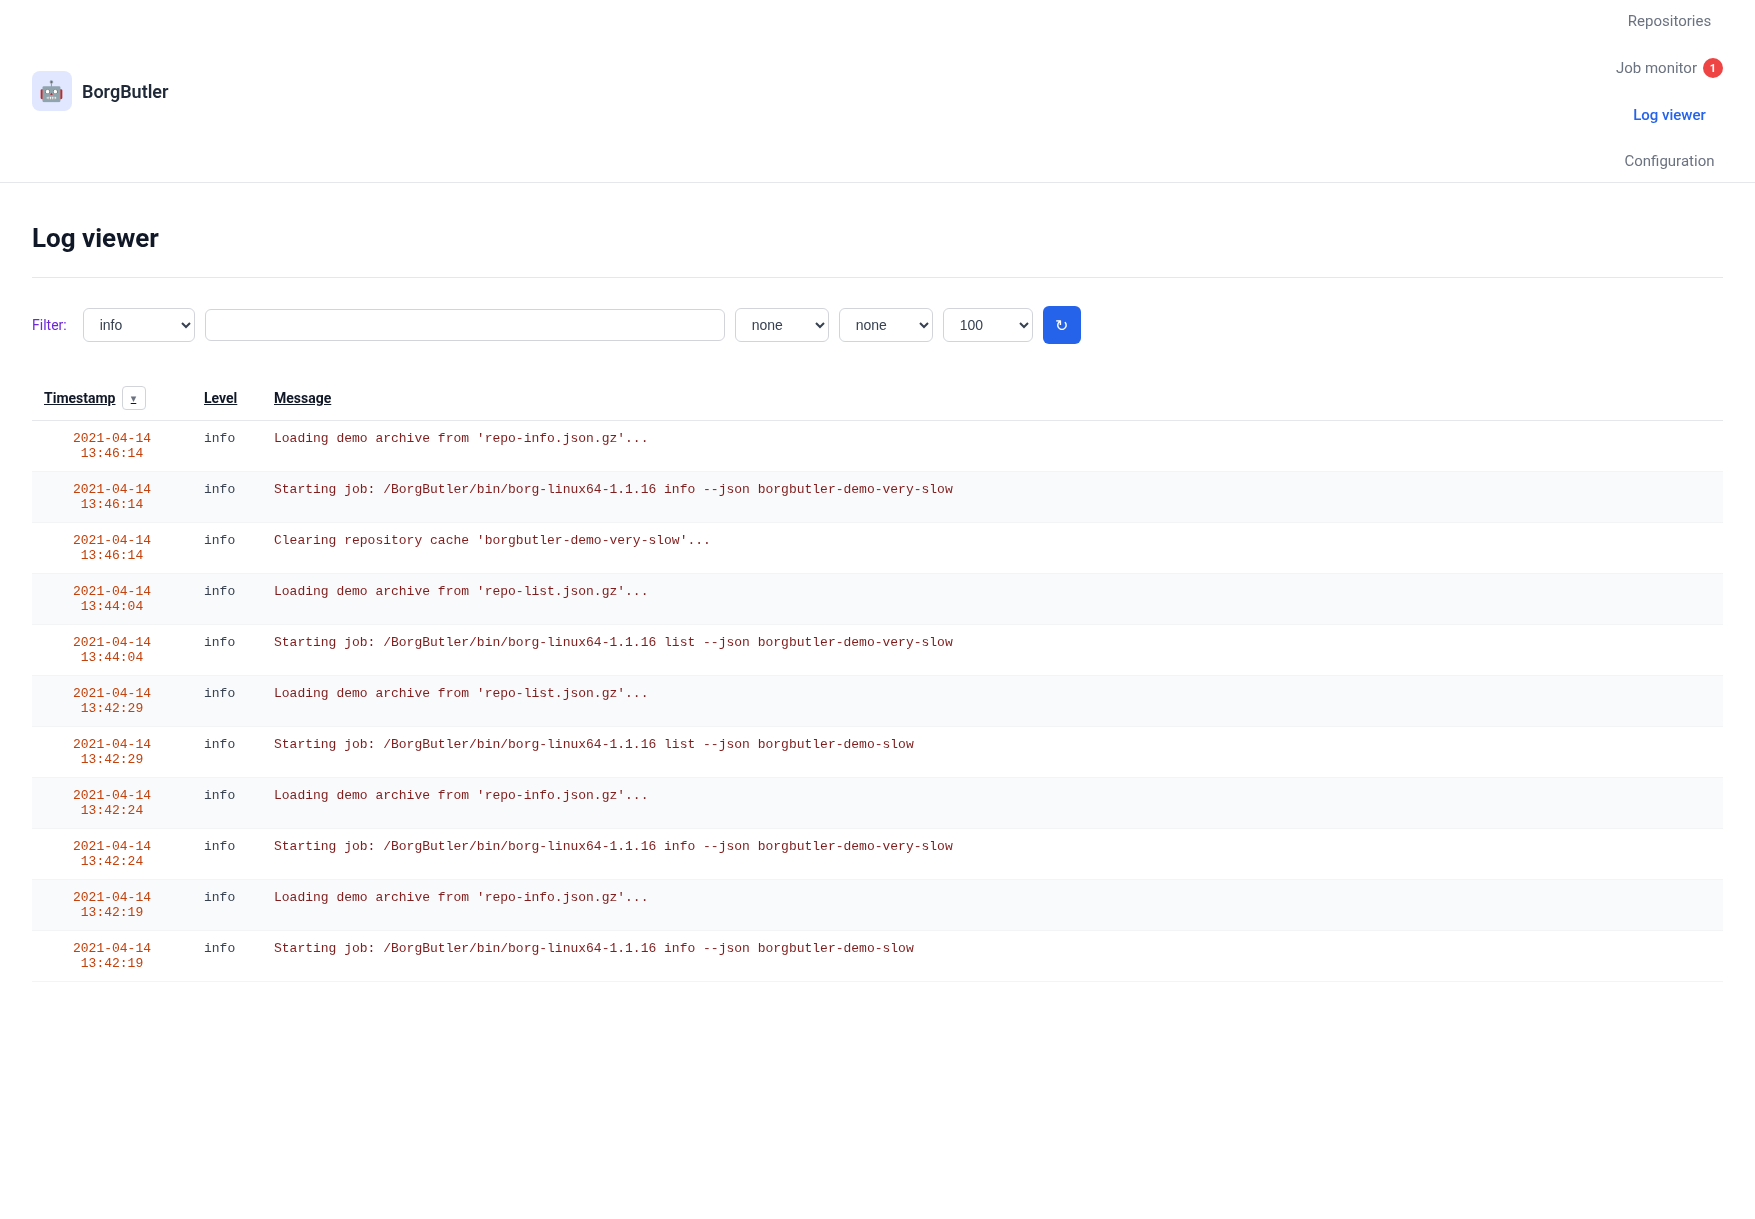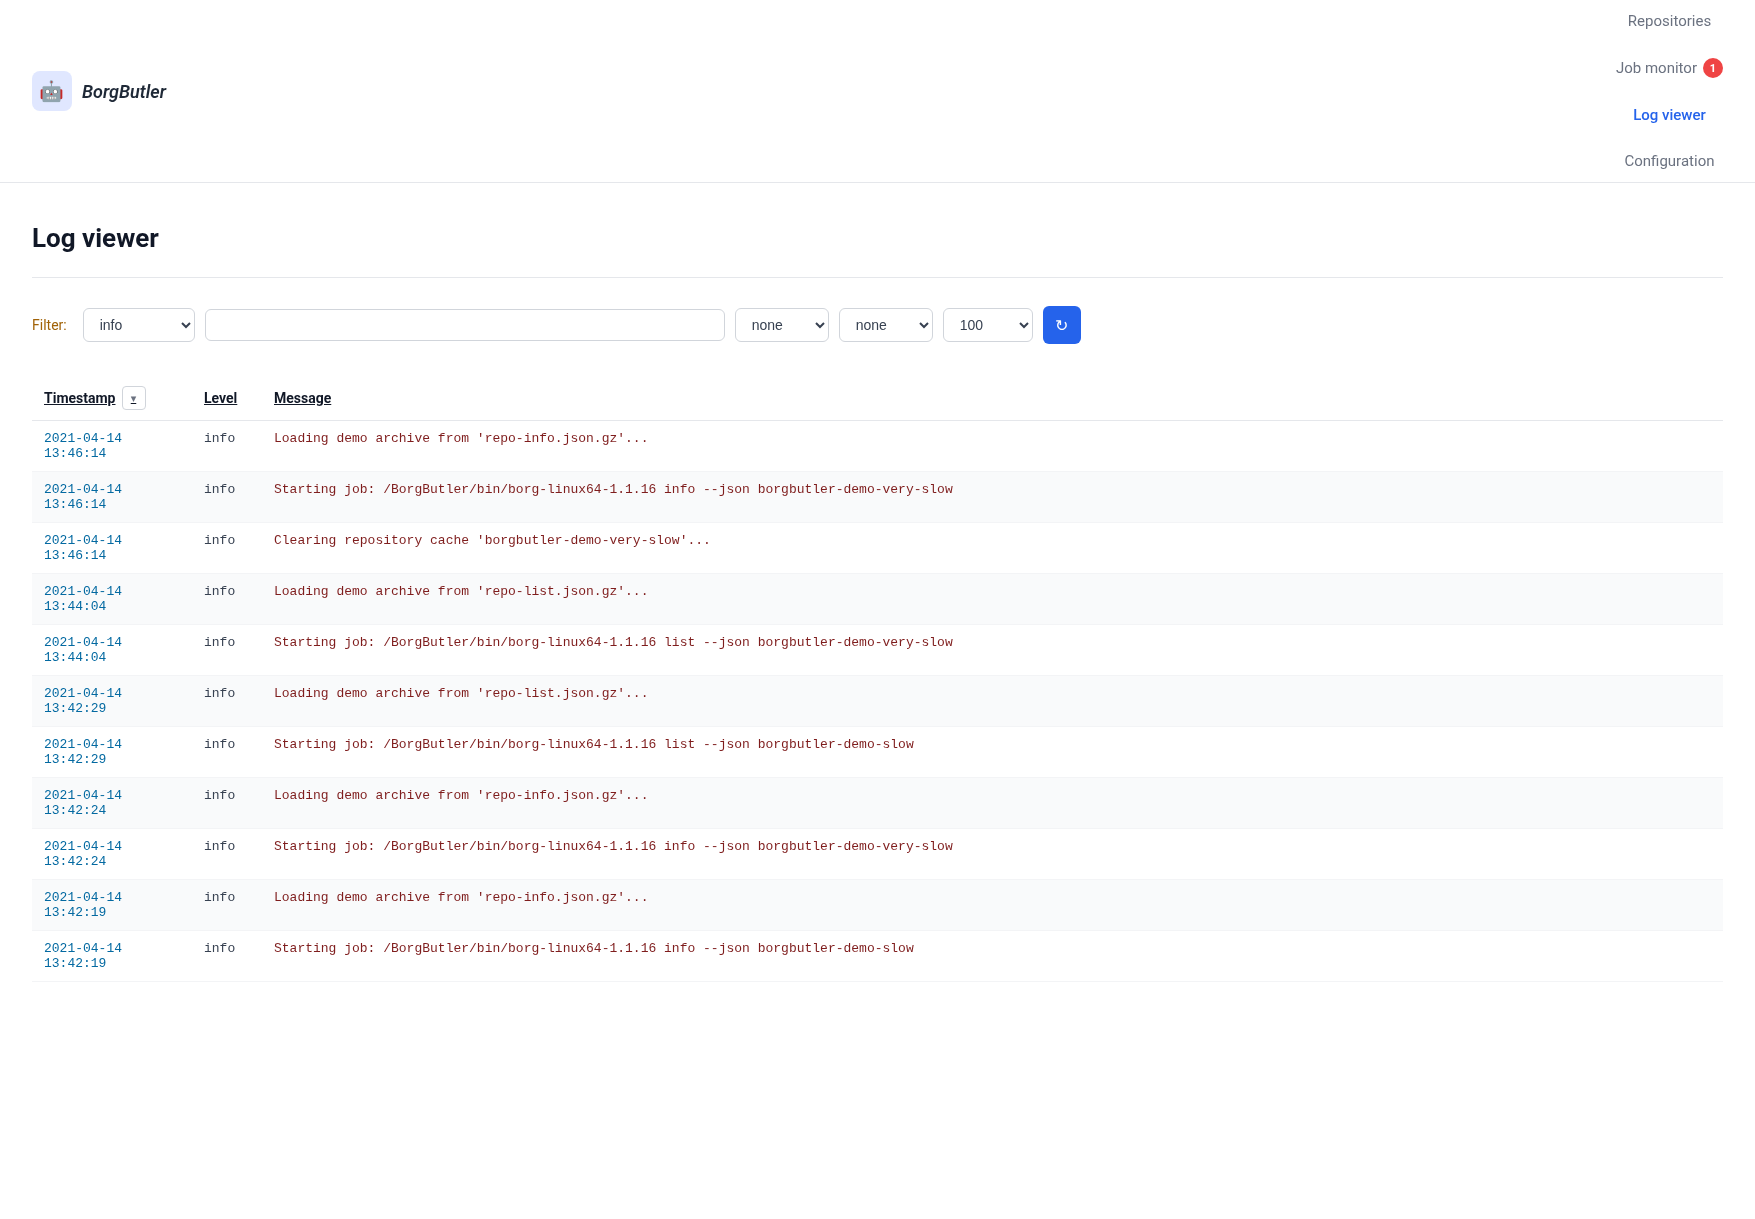--- a/index.html
+++ b/index.html
@@ -19,21 +19,20 @@
       gap: 10px;
     }
     .logo-icon {
       width: 40px;
       height: 40px;
     }
     .logo-text {
       font-size: 18px;
       font-weight: 600;
       color: #1f2937;
-      font-style: italic;
     }
     .nav {
       display: flex;
       align-items: center;
       gap: 28px;
       flex-direction: column;
     }
     .nav-item {
       font-size: 15px;
       color: #6b7280;
@@ -77,21 +76,21 @@
 
     
     .filter-row {
       display: flex;
       align-items: center;
       gap: 10px;
       margin-bottom: 32px;
     }
     .filter-label {
       font-size: 14px;
-      color: #a16207;
+      color: #6d28d9;
       margin-right: 6px;
     }
     .filter-select {
       border: 1px solid #d1d5db;
       border-radius: 6px;
       padding: 7px 28px 7px 12px;
       font-size: 14px;
       color: #374151;
       background: #fff;
       appearance: auto;
@@ -150,22 +149,23 @@
     }
     .log-table tr:nth-child(even) td {
       background: #f9fafb;
     }
     .log-table tr:nth-child(odd) td {
       background: #fff;
     }
     .timestamp-cell {
       font-family: 'Courier New', monospace;
       font-size: 13px;
-      color: #0369a1;
+      color: #c2410c;
       white-space: pre-line;
+      text-align: center;
     }
     .level-cell {
       font-family: 'Courier New', monospace;
       font-size: 13px;
       color: #374151;
     }
     .message-cell {
       font-family: Liberation Mono, monospace;
       font-size: 13px;
       color: #7f1d1d;

